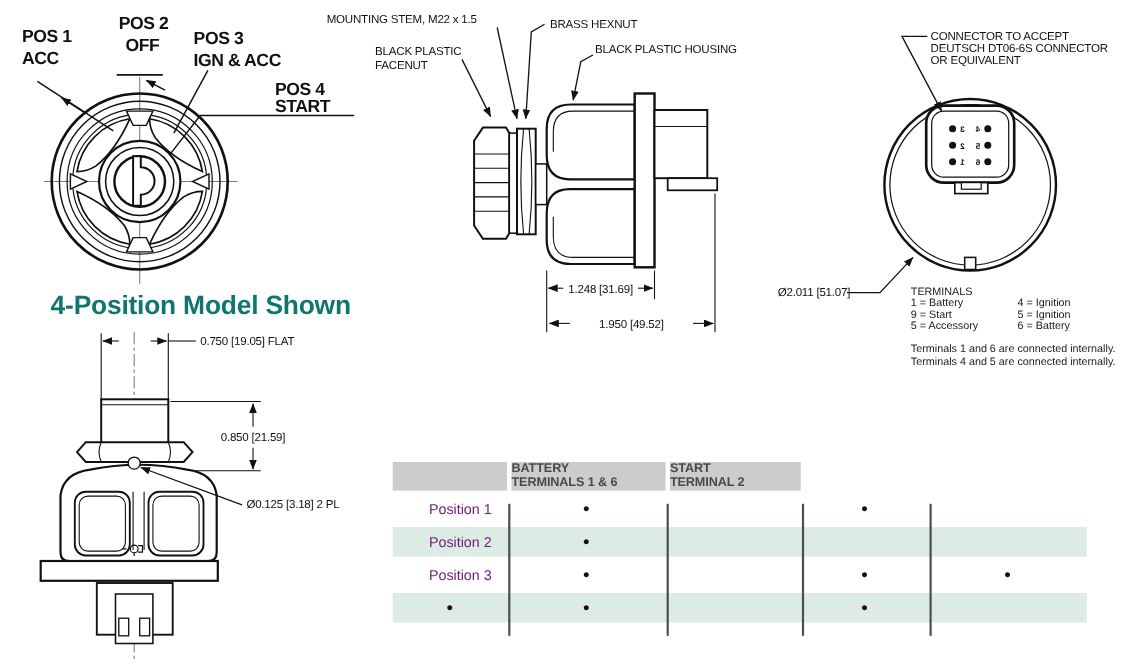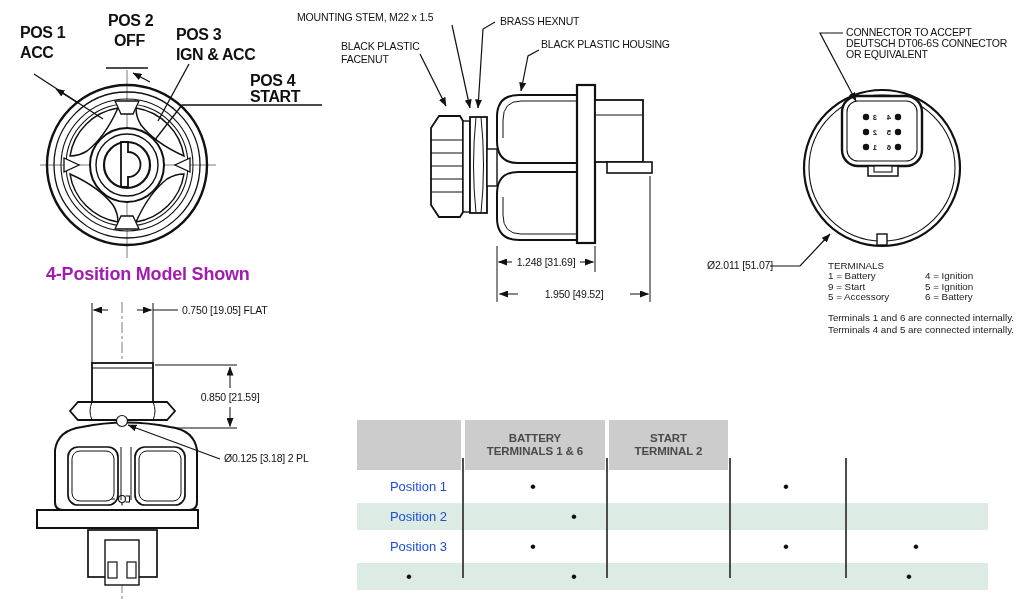--- a/index.html
+++ b/index.html
@@ -8,43 +8,43 @@
     font-family:"Liberation Sans",sans-serif;color:#111;overflow:hidden;
   }
   svg{position:absolute;overflow:visible;}
   svg text{font-family:"Liberation Sans",sans-serif;fill:#111;}
   .pos-label{font-size:16px;font-weight:700;letter-spacing:-0.4px;}
   .callout{font-size:10.5px;letter-spacing:-0.2px;}
   .dim{font-size:10.5px;letter-spacing:-0.2px;}
   .pin-digit{font-size:7.5px;font-weight:700;}
   .caption{
     position:absolute;left:46px;top:264px;
-    font-size:18px;font-weight:700;color:#a21caf;letter-spacing:-0.2px;
+    font-size:24px;font-weight:700;color:#0f766e;letter-spacing:-0.2px;
   }
   .terminals{position:absolute;left:828px;top:260px;width:210px;font-size:9.8px;color:#1a1a1a;}
   .t-head{line-height:11px;}
   .t-grid{display:grid;grid-template-columns:97px auto;line-height:10.5px;}
   .t-notes{margin-top:9px;line-height:12.5px;}
   
   .tbl{position:absolute;left:357px;top:420px;width:631px;}
   .tbl-head{display:grid;grid-template-columns:104px 140px 119px 112px 140px;column-gap:4px;}
   .th{
-    background:#CCCCCC;height:50px;display:flex;flex-direction:column;
-    align-items:center;justify-content:center;
+    background:#CCCCCC;height:26px;display:flex;flex-direction:column;
+    align-items:flex-start;justify-content:center;
     font-size:11.5px;font-weight:700;color:#4A4A4A;line-height:13px;text-align:center;
     letter-spacing:-0.1px;
   }
   .tbl-row{
     display:grid;grid-template-columns:104px 144px 123px 116px 144px;
     height:27.5px;margin-top:2.5px;background:#ffffff;
   }
-  .tbl-row.alt{background:#DCEBE3;gap:41px;}
+  .tbl-row.alt{background:#DCEBE3;}
   .row-label{
     display:flex;align-items:center;justify-content:flex-end;
-    padding-right:14px;font-size:13px;color:#1d4ed8;
+    padding-right:14px;font-size:13px;color:#701a75;
   }
   .dot-cell{
     display:flex;align-items:center;justify-content:center;
     font-size:17px;color:#111;line-height:1;
   }
   .vline{position:absolute;top:38px;height:120px;width:1.5px;background:#4D4D4D;}
 </style>
 </head>
 <body>
 

